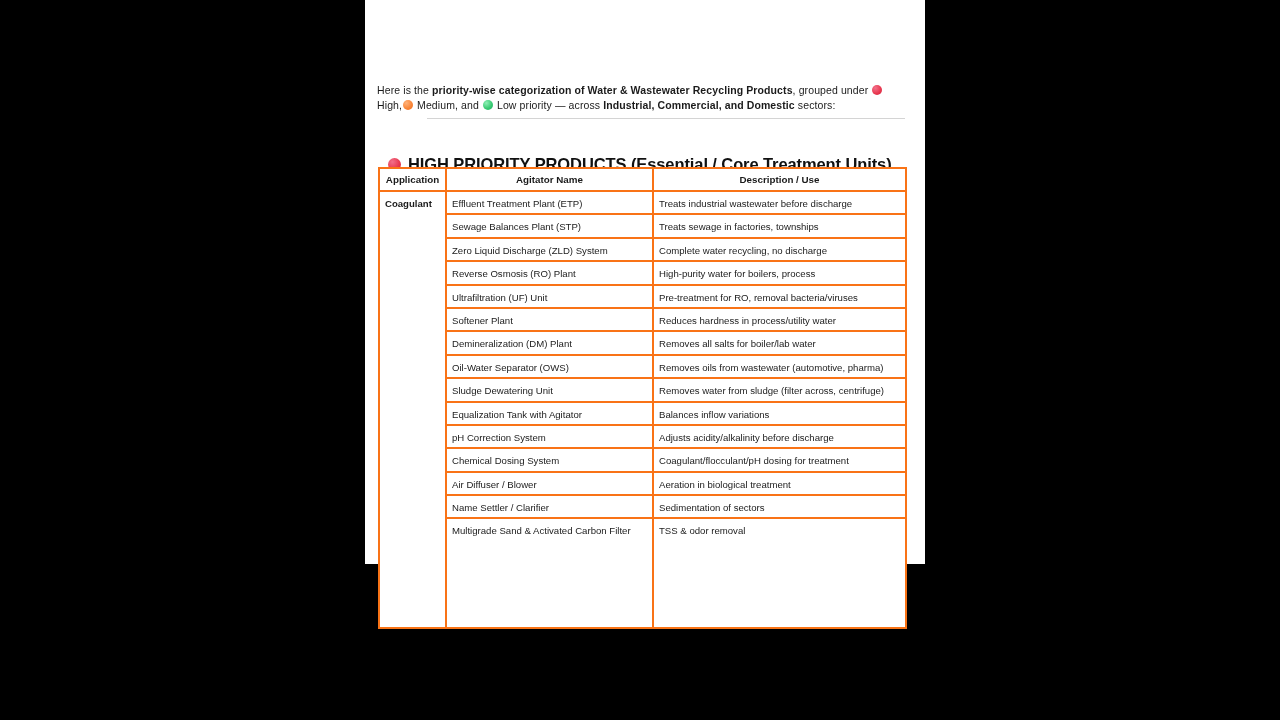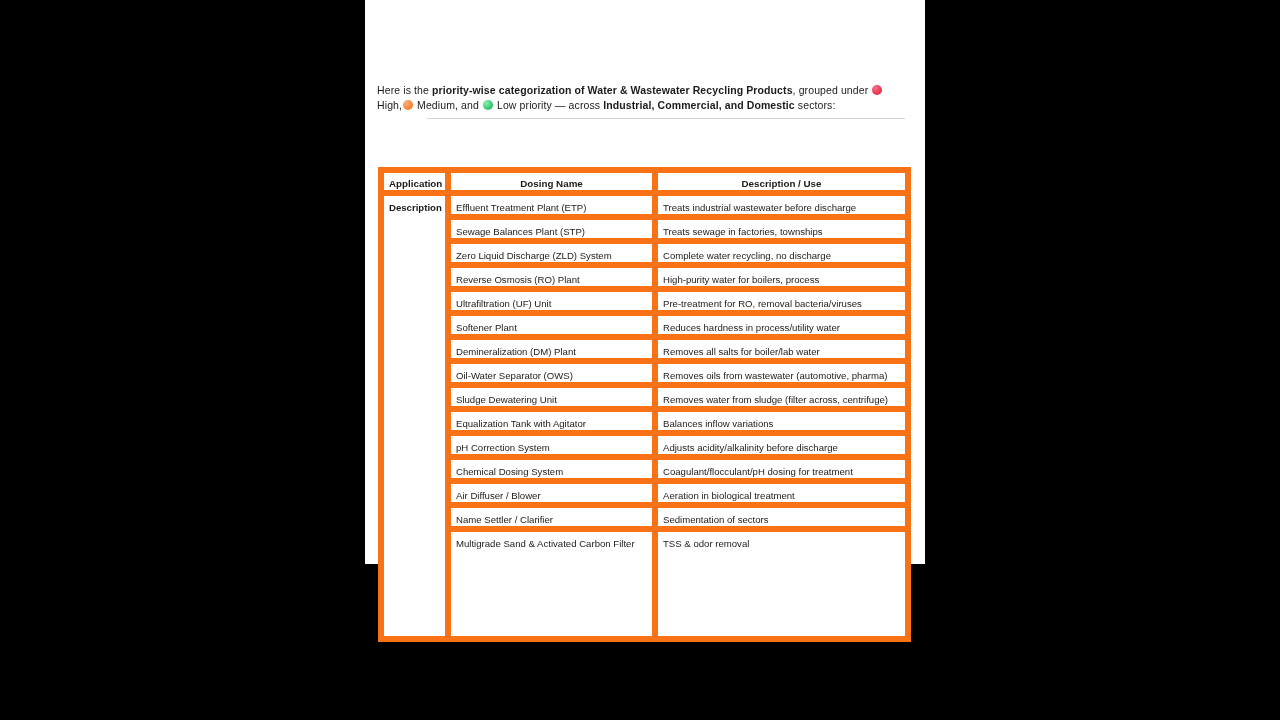--- a/index.html
+++ b/index.html
@@ -117,21 +117,21 @@
   table.products {
     border-collapse: collapse;
     width: 527px;
     table-layout: fixed;
     font-family: "Liberation Sans", sans-serif;
     background: #ffffff;
   }
 
   table.products th,
   table.products td {
-    border: 6px solid #f97316;
+    border: 2px solid #f97316;
     padding: 0 5px;
     font-size: 9.6px;
     color: #1b1b1b;
     text-align: left;
     vertical-align: top;
     line-height: 12px;
     height: 23.4px;
     box-sizing: border-box;
     overflow: hidden;
   }
@@ -169,38 +169,39 @@
 <body>
 
 <div class="viewport">
   <div class="page">
     <div class="page-inner">
 
       <p class="intro"><span>Here is the </span><b>priority-wise categorization of Water &amp; Wastewater Recycling Products</b><span>, grouped under </span><span class="dot dot-high"></span> <span>High,</span><span class="dot dot-medium"></span><span> Medium, and </span><span class="dot dot-low"></span> <span>Low priority — across </span><b>Industrial, Commercial, and Domestic</b><span> sectors:</span></p>
 
       <div class="divider"></div>
 
+      <h2 class="section-heading"><span class="dot dot-high"></span><span>HIGH PRIORITY PRODUCTS (Essential / Core Treatment Units)</span></h2>
 
       <div class="table-wrap">
         <table class="products">
           <colgroup>
             <col class="col-app">
             <col class="col-name">
             <col class="col-desc">
           </colgroup>
           <thead>
             <tr>
               <th>Application</th>
-              <th>Dosing Name</th>
+              <th>Agitator Name</th>
               <th>Description / Use</th>
             </tr>
           </thead>
           <tbody id="products-body">
               <tr>
-                <td class="app-cell" rowspan="15">Description</td>
+                <td class="app-cell" rowspan="15">Coagulant</td>
                 <td>Effluent Treatment Plant (ETP)</td>
                 <td>Treats industrial wastewater before discharge</td>
               </tr>
               <tr>
                 <td>Sewage Balances Plant (STP)</td>
                 <td>Treats sewage in factories, townships</td>
               </tr>
               <tr>
                 <td>Zero Liquid Discharge (ZLD) System</td>
                 <td>Complete water recycling, no discharge</td>

